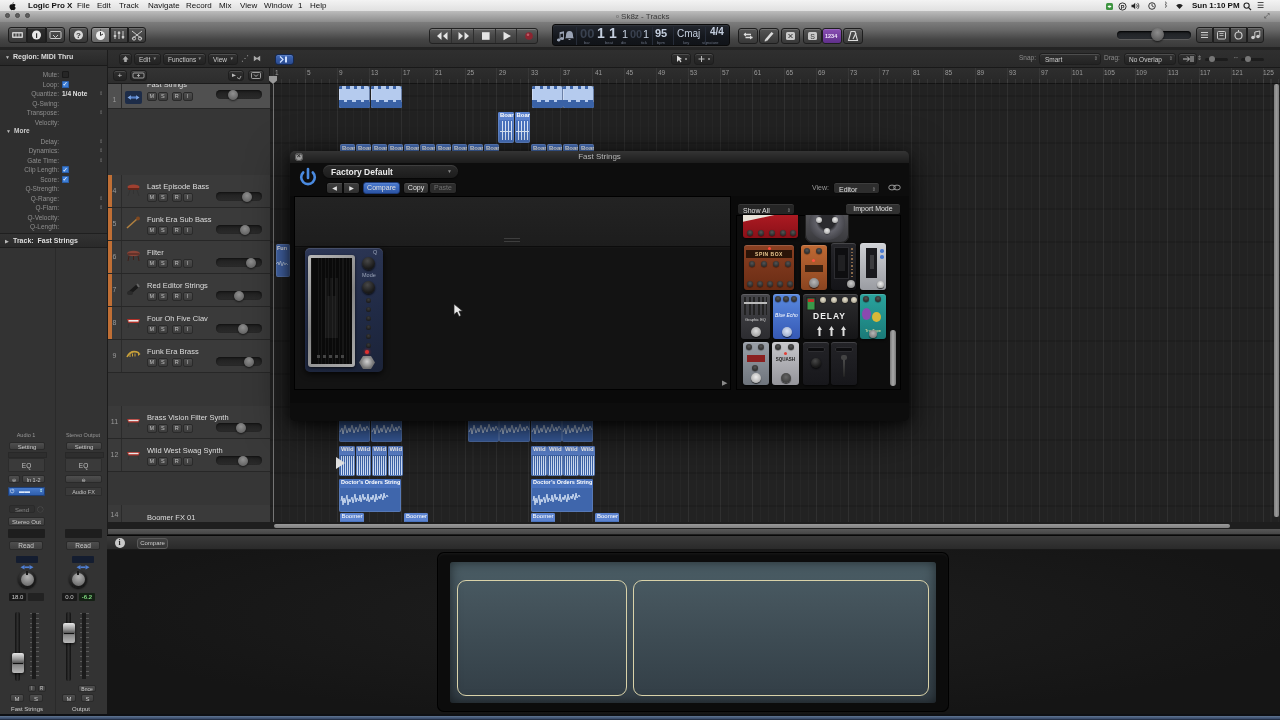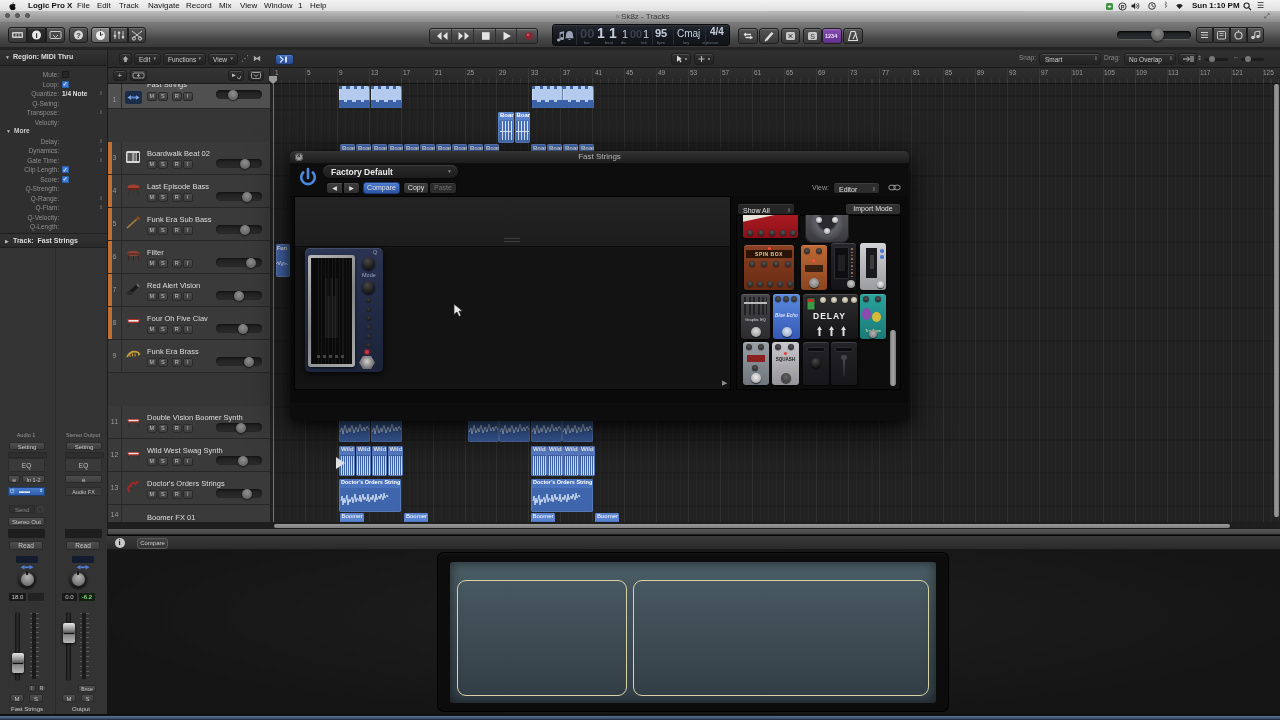--- a/index.html
+++ b/index.html
@@ -616,42 +616,20 @@
    <div class="msri" style="top:16px;">
           <div class="mb" style="left:0;">M</div>
           <div class="mb" style="left:11px;">S</div>
           <div class="mb" style="left:25px;">R</div>
           <div class="mb" style="left:36px;">I</div>
         </div>
    <div class="tsl" style="top:14px;">
           <i style="left:12px;"></i>
         </div>
  </div>
- <div class="trow" style="top:58px;">
-   <div class="cstrip"></div>
-        <div class="num">
-          <span>3</span>
-        </div>
-   <div class="ticon"><svg width="16" height="14" viewBox="0 0 16 14">
-            <rect x="1" y="1" width="14" height="12" rx="1.5" fill="#d8d8d8"></rect>
-            <rect x="2.5" y="3" width="5" height="8" fill="#555"></rect>
-            <rect x="8.5" y="3" width="3" height="8" fill="#777"></rect>
-            <rect x="12" y="3" width="2" height="8" fill="#333"></rect>
-          </svg></div>
-   <span class="tname">Boardwalk Beat 02</span>
-   <div class="msri">
-          <div class="mb" style="left:0;">M</div>
-          <div class="mb" style="left:11px;">S</div>
-          <div class="mb" style="left:25px;">R</div>
-          <div class="mb" style="left:36px;">I</div>
-        </div>
-   <div class="tsl">
-          <i style="left:24px;"></i>
-        </div>
- </div>
  <div class="trow" style="top:124px;">
    <div class="cstrip"></div>
         <div class="num">
           <span>5</span>
         </div>
    <div class="ticon"><svg width="17" height="14" viewBox="0 0 17 14">
             <path d="M2 12 L12 3" stroke="#b08040" stroke-width="1.6"></path>
             <circle cx="13" cy="2.5" r="2" fill="#804820"></circle>
           </svg></div>
    <span class="tname">Funk Era Sub Bass</span>
@@ -709,21 +687,21 @@
  <div class="trow" style="top:190px;">
    <div class="cstrip"></div>
         <div class="num">
           <span>7</span>
         </div>
    <div class="ticon"><svg width="17" height="14" viewBox="0 0 17 14">
             <path d="M3 10 L12 2 L14 5 L6 12 z" fill="#1a1a1a"></path>
             <path d="M12 2 L14 5" stroke="#666" stroke-width="2"></path>
             <ellipse cx="5" cy="11" rx="3" ry="2" fill="#2a2a2a"></ellipse>
           </svg></div>
-   <span class="tname">Red Alert Vision</span>
+   <span class="tname">Red Editor Strings</span>
    <div class="msri">
           <div class="mb" style="left:0;">M</div>
           <div class="mb" style="left:11px;">S</div>
           <div class="mb" style="left:25px;">R</div>
           <div class="mb" style="left:36px;">I</div>
         </div>
    <div class="tsl">
           <i style="left:18px;"></i>
         </div>
  </div>
@@ -770,21 +748,21 @@
  </div>
  <div class="trow" style="top:322px;">
    <div class="num">
           <span>11</span>
         </div>
    <div class="ticon"><svg width="17" height="14" viewBox="0 0 17 14">
             <path d="M2 5 h13 l-1.5 3.5 h-10z" fill="#b03028"></path>
             <rect x="3.5" y="5.8" width="10" height="1.4" fill="#e8e8e8"></rect>
             <path d="M4 9 L3 13 M13 9 L14 13" stroke="#333"></path>
           </svg></div>
-   <span class="tname">Double Vision Boomer Synth</span>
+   <span class="tname">Brass Vision Filter Synth</span>
    <div class="msri">
           <div class="mb" style="left:0;">M</div>
           <div class="mb" style="left:11px;">S</div>
           <div class="mb" style="left:25px;">R</div>
           <div class="mb" style="left:36px;">I</div>
         </div>
    <div class="tsl">
           <i style="left:20px;"></i>
         </div>
  </div>
@@ -799,39 +777,20 @@
           </svg></div>
    <span class="tname">Wild West Swag Synth</span>
    <div class="msri">
           <div class="mb" style="left:0;">M</div>
           <div class="mb" style="left:11px;">S</div>
           <div class="mb" style="left:25px;">R</div>
           <div class="mb" style="left:36px;">I</div>
         </div>
    <div class="tsl">
           <i style="left:22px;"></i>
-        </div>
- </div>
- <div class="trow" style="top:388px;">
-   <div class="num">
-          <span>13</span>
-        </div>
-   <div class="ticon"><svg width="17" height="14" viewBox="0 0 17 14">
-            <path d="M5 12 C2 10 3 6 6 6 C5 3 9 2 10 4 L13 1" stroke="#a02828" stroke-width="2" fill="none"></path>
-            <path d="M12 1 L14 3" stroke="#703030" stroke-width="1"></path>
-          </svg></div>
-   <span class="tname">Doctor's Orders Strings</span>
-   <div class="msri">
-          <div class="mb" style="left:0;">M</div>
-          <div class="mb" style="left:11px;">S</div>
-          <div class="mb" style="left:25px;">R</div>
-          <div class="mb" style="left:36px;">I</div>
-        </div>
-   <div class="tsl">
-          <i style="left:26px;"></i>
         </div>
  </div>
  <div class="trow" style="top:421px;height:22px;">
    <div class="num">
           <span style="top:6px;">14</span>
         </div>
    <span class="tname" style="top:8px;">Boomer FX 01</span>
  </div>
 </div>
 <div class="ab" id="arrange">

